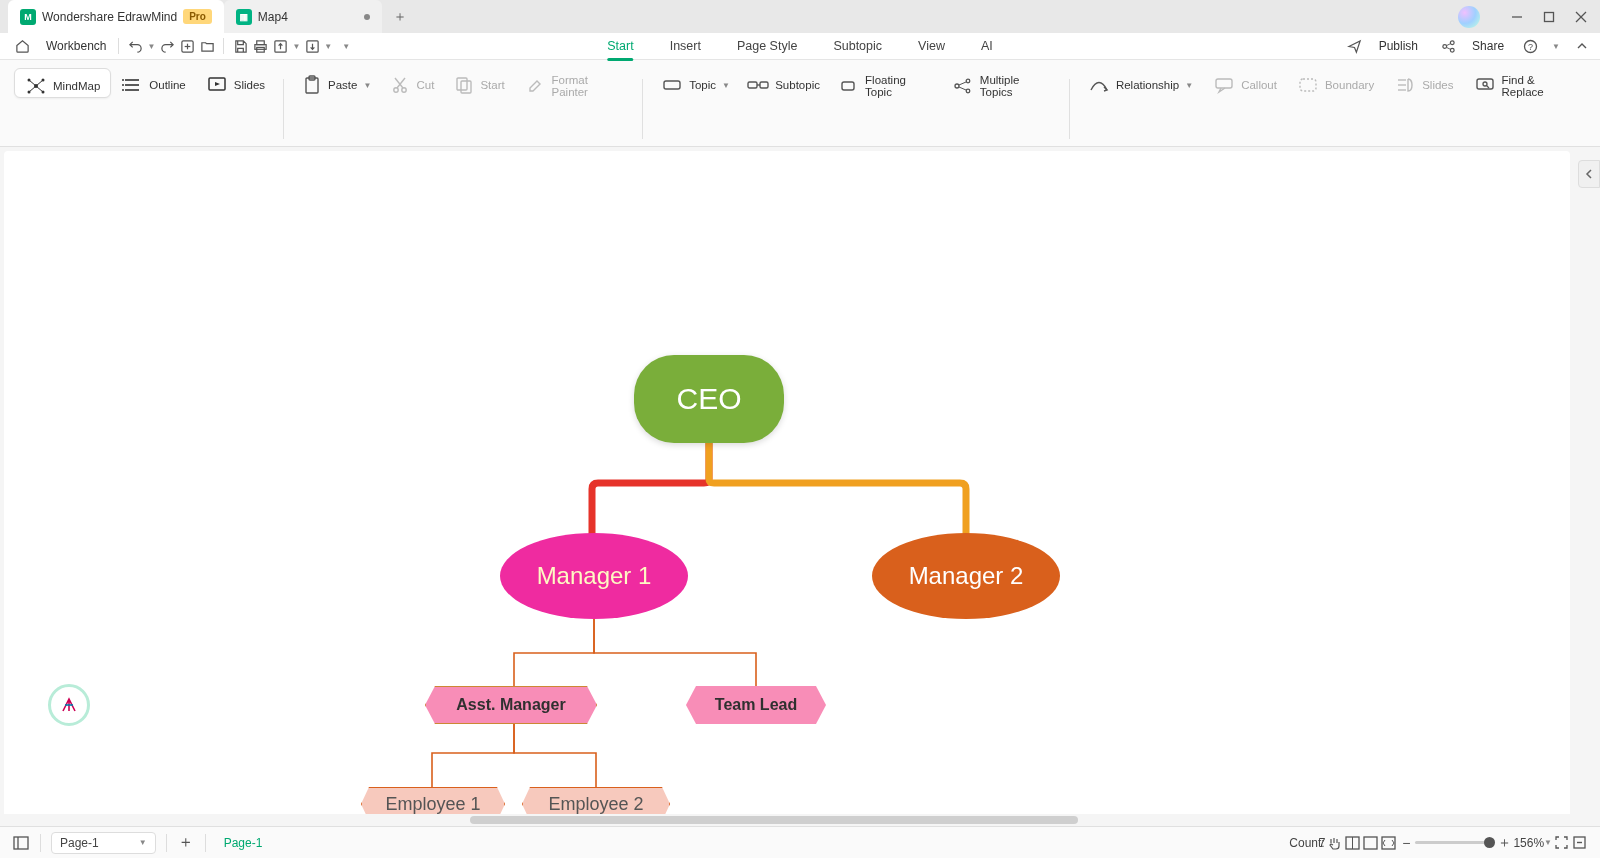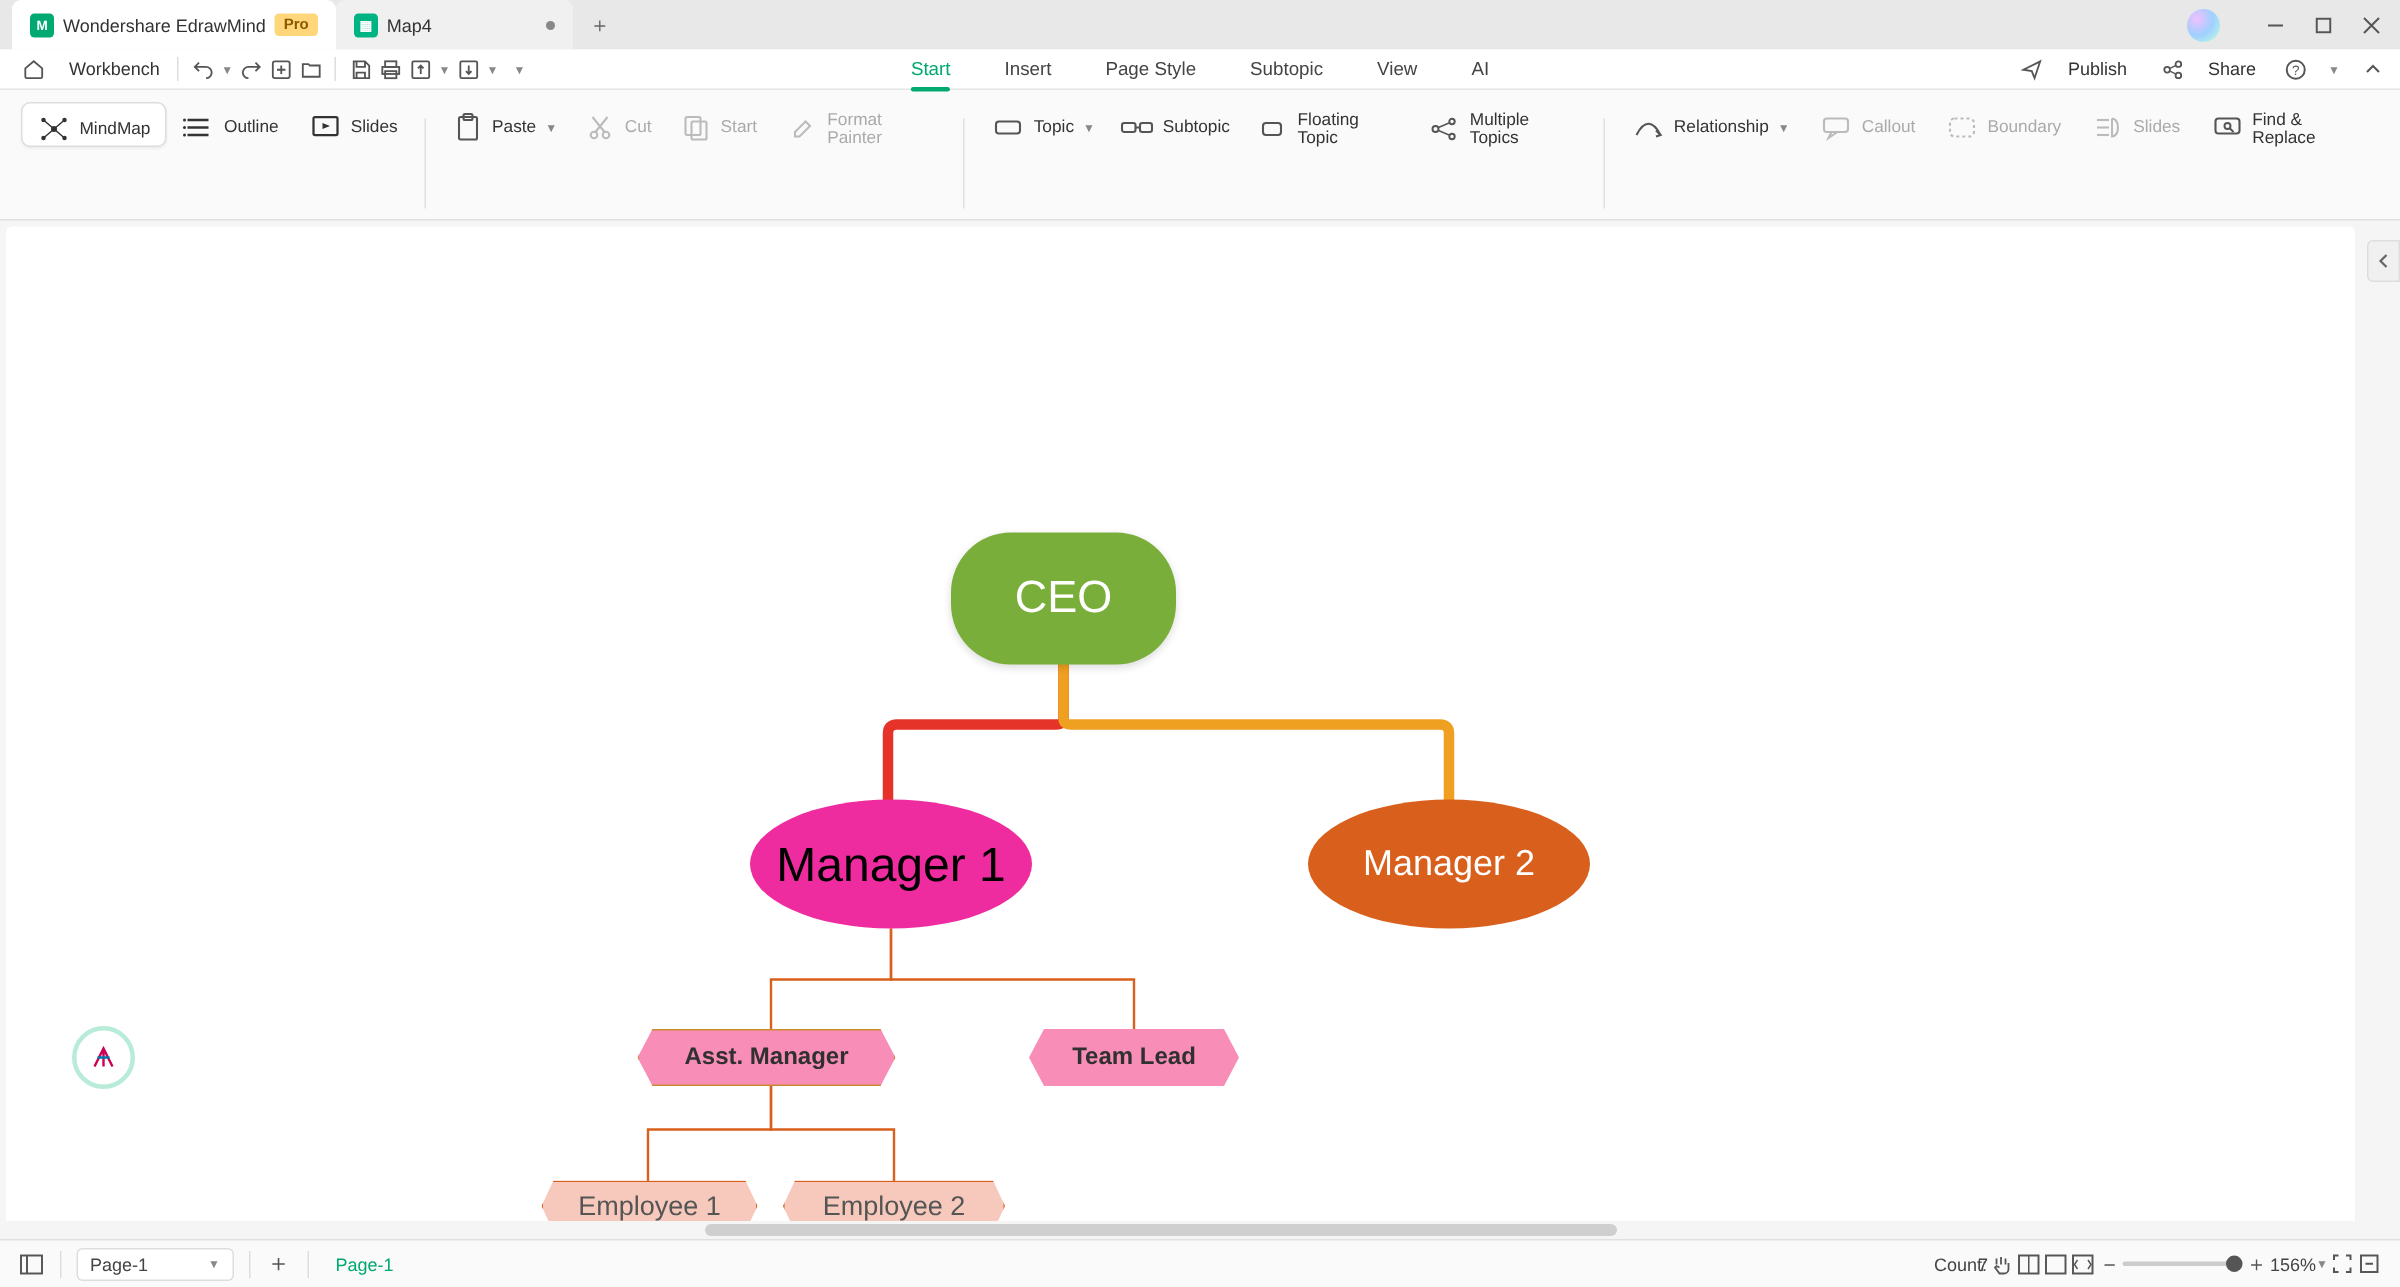--- a/index.html
+++ b/index.html
@@ -27,21 +27,21 @@
 .ribbon{height:87px;background:#fafafa;border-bottom:1px solid #e0e0e0;display:flex;align-items:center;padding:0 14px;gap:0}
 .rb-group{display:flex;align-items:flex-start;height:100%;padding:8px 0}
 .rb-btn{display:flex;align-items:center;justify-content:flex-start;padding:6px 10px 0;gap:6px;font-size:11.5px;color:#333;min-width:54px}
 .rb-btn.sel{background:#fff;border:1px solid #ddd;border-radius:6px;box-shadow:0 1px 2px rgba(0,0,0,.05)}
 .rb-btn.dis{color:#aaa}
 .rb-ico{width:22px;height:22px;display:flex;align-items:center;justify-content:center}
 .rb-sep{width:1px;height:60px;background:#e0e0e0;margin:12px 8px 0}
 .canvas-wrap{flex:1;position:relative;overflow:hidden;background:#fff;margin:4px 30px 4px 4px;border-radius:4px}
 .node{position:absolute;display:flex;align-items:center;justify-content:center;font-weight:400}
 .ceo{left:630px;top:204px;width:150px;height:88px;background:#7aae3a;border-radius:40px;color:#fff;font-size:30px;box-shadow:0 2px 6px rgba(0,0,0,.15)}
-.mgr1{left:496px;top:382px;width:188px;height:86px;background:#ef2ba0;border-radius:50%;color:#000000;font-size:32px}
+.mgr1{left:496px;top:382px;width:188px;height:86px;background:#ef2ba0;border-radius:50%;color:#fef9c3;font-size:24px}
 .mgr2{left:868px;top:382px;width:188px;height:86px;background:#d9601c;border-radius:50%;color:#fff;font-size:24px}
 .hex{clip-path:polygon(10px 0,calc(100% - 10px) 0,100% 50%,calc(100% - 10px) 100%,10px 100%,0 50%);height:38px;font-size:16px;color:#303030;font-weight:600}
 .asst{left:421px;top:535px;width:172px;background:#f88db7;border:1px solid #c83;}
 .lead{left:682px;top:535px;width:140px;background:#f88db7}
 .emp{height:34px;font-size:18px;color:#555;font-weight:500;background:#f7c9bd;border:1.5px solid #d9601c;clip-path:polygon(8px 0,calc(100% - 8px) 0,100% 50%,calc(100% - 8px) 100%,8px 100%,0 50%)}
 .emp1{left:357px;top:636px;width:144px}
 .emp2{left:518px;top:636px;width:148px}
 svg.connectors{position:absolute;inset:0;width:100%;height:100%;pointer-events:none}
 .right-collapse{position:absolute;right:0;top:160px;width:22px;height:28px;background:#f0f0f0;border:1px solid #ddd;border-radius:4px 0 0 4px;display:flex;align-items:center;justify-content:center;color:#666}
 .ai-fab{position:absolute;left:44px;bottom:96px;width:42px;height:42px;border-radius:50%;background:#fff;border:3px solid #b8ecd8;display:flex;align-items:center;justify-content:center}

